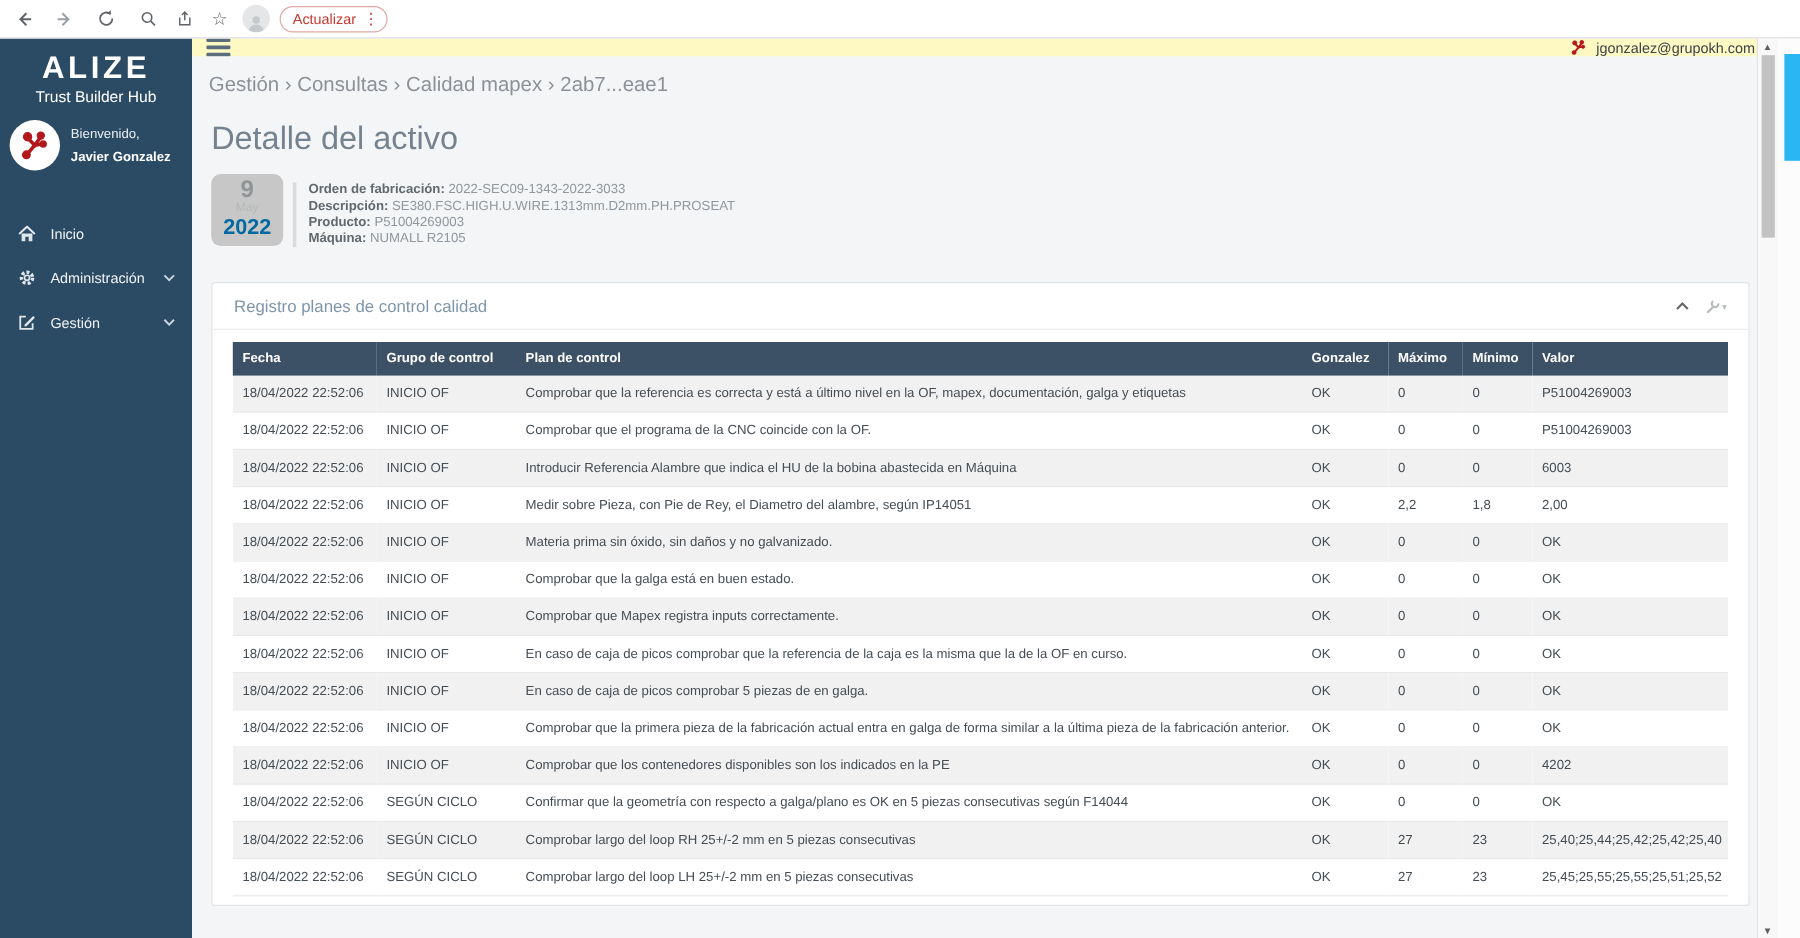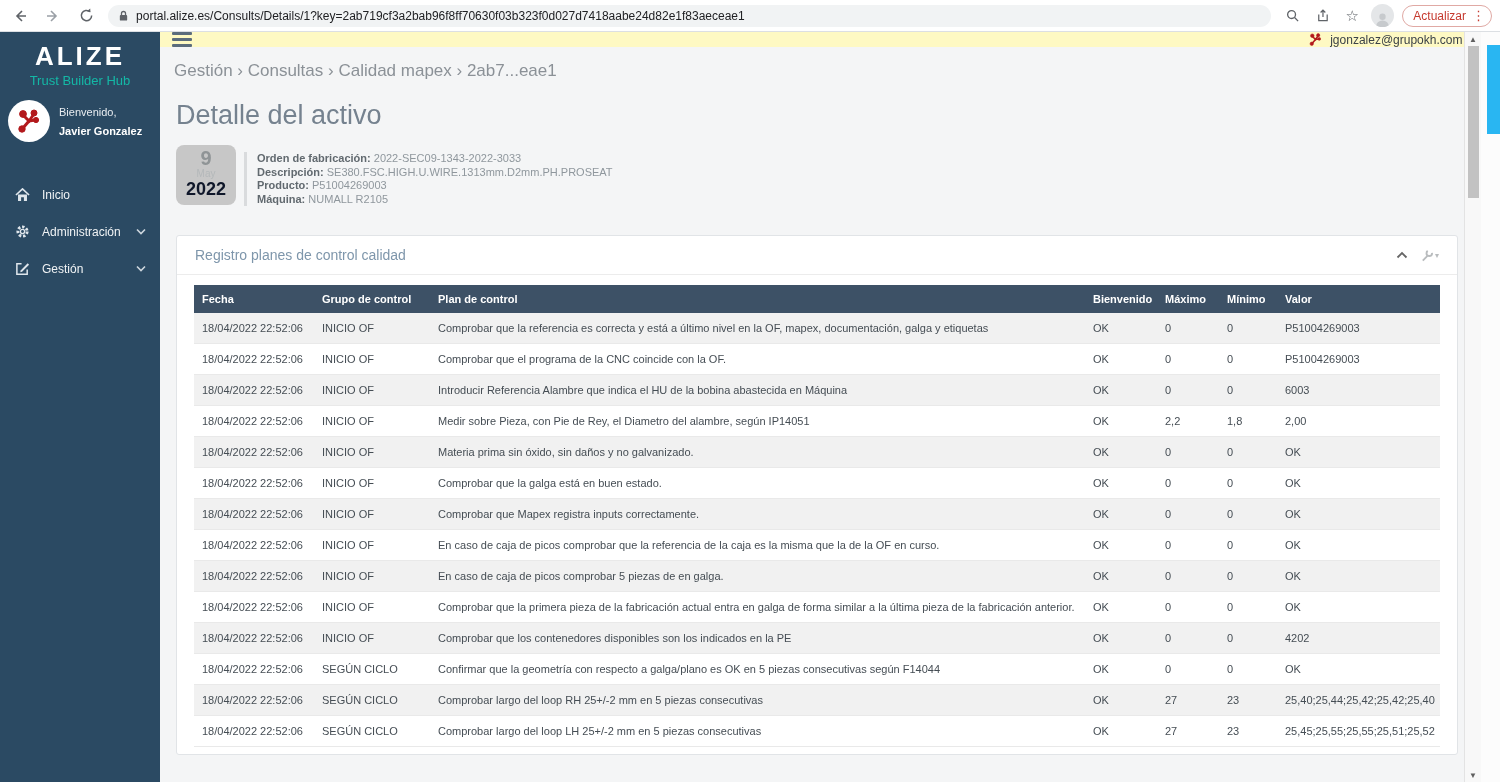--- a/index.html
+++ b/index.html
@@ -19,21 +19,21 @@
   .update-pill .lbl { color:#c5392e; font-size:12px; }
   .update-pill .dots { color:#c5392e; font-size:13px; line-height:1; }
 
   
   .app { position:absolute; top:32px; left:0; width:1500px; height:567px; display:flex; }
 
   
   .sidebar { width:160px; height:750px; background:#2b4a63; flex:none; color:#fff; }
   .brand { text-align:center; padding-top:9px; }
   .brand-name { font-size:26px; font-weight:bold; letter-spacing:3px; color:#ffffff; }
-  .brand-tag { font-size:13px; color:#14b8a6; margin-top:1px; }
+  .brand-tag { font-size:13px; color:#ffffff; margin-top:1px; }
   .profile { display:flex; align-items:center; margin-top:12px; padding-left:8px; gap:9px; }
   .profile-avatar { width:42px; height:42px; border-radius:50%; background:#ffffff; display:flex; align-items:center; justify-content:center; flex:none; }
   .profile-txt .hello { font-size:11px; color:#e9edf1; }
   .profile-txt .uname { font-size:11px; font-weight:bold; color:#ffffff; margin-top:7px; }
   .nav { margin-top:34px; }
   .nav-item { height:37px; display:flex; align-items:center; padding:0 14px; font-size:12px; color:#f0f3f5; cursor:pointer; }
   .nav-item .n-ic { width:16px; height:16px; margin-right:12px; display:flex; align-items:center; justify-content:center; color:#dfe6ec; }
   .nav-item .grow { flex:1; }
   .nav-item .chev { color:#cdd6dd; display:flex; }
 
@@ -48,21 +48,21 @@
 
   .content { flex:1; background:#f4f5f6; padding:0 22px 0 14px; }
   .breadcrumb { padding-top:14px; font-size:17px; color:#8b9197; }
   .page-title { margin-top:19px; margin-left:2px; font-size:27px; font-weight:400; color:#75828f; }
 
   
   .detail { display:flex; margin-top:14px; margin-left:2px; gap:8px; }
   .date-badge { width:60px; height:60px; border-radius:8px; background:#c7c7c7; text-align:center; flex:none; }
   .date-badge .d { font-size:20px; font-weight:bold; color:#8f9496; margin-top:3px; line-height:20px; }
   .date-badge .m { font-size:10px; color:#b4b8ba; line-height:11px; }
-  .date-badge .y { font-size:18px; font-weight:bold; color:#0f172a; line-height:21px; }
+  .date-badge .y { font-size:18px; font-weight:bold; color:#0369a1; line-height:21px; }
   .detail-right { padding-top:1px; }
   .hash-title { font-size:17px; font-weight:bold; color:#6b747c; }
   .fields { margin-top:6px; border-left:3px solid #d9dbdd; padding-left:10px; }
   .field { font-size:11px; line-height:13.5px; white-space:nowrap; }
   .field .f-label { font-weight:bold; color:#61696f; }
   .field .f-value { color:#8f979d; }
 
   
   .card { margin-top:29px; margin-left:2px; width:1282px; background:#ffffff; border:1px solid #e1e4e7; border-radius:3px; height:520px; }
   .card-head { display:flex; align-items:center; padding:11px 18px; border-bottom:1px solid #ececec; }
@@ -99,29 +99,20 @@
   <div class="nav-ic fwd">
     <svg width="16" height="16" viewBox="0 0 16 16">
         <path d="M6 3 L11 8 L6 13 M11 8 H2" stroke="currentColor" stroke-width="1.6" fill="none"></path>
       </svg>
   </div>
   <div class="nav-ic">
     <svg width="15" height="15" viewBox="0 0 16 16">
         <path d="M13.5 8 a5.5 5.5 0 1 1 -1.8 -4" stroke="currentColor" stroke-width="1.6" fill="none"></path>
         <path d="M12 0.5 L12.2 4.4 L8.5 3.4 Z" fill="currentColor"></path>
       </svg>
-  </div>
-  <div class="addr">
-    <span class="lock">
-      <svg width="11" height="12" viewBox="0 0 12 13">
-          <rect x="2" y="5.5" width="8" height="6" rx="1" fill="currentColor"></rect>
-          <path d="M3.8 5.5 V3.8 a2.2 2.2 0 0 1 4.4 0 V5.5" stroke="currentColor" stroke-width="1.4" fill="none"></path>
-        </svg>
-    </span>
-    <span class="url">portal.alize.es/Consults/Details/1?key=2ab719cf3a2bab96f8ff70630f03b323f0d027d7418aabe24d82e1f83aeceae1</span>
   </div>
   <div class="bar-right">
     <span class="ic">
       <svg width="15" height="15" viewBox="0 0 16 16">
           <circle cx="7" cy="7" r="4.2" stroke="currentColor" stroke-width="1.4" fill="none"></circle>
           <path d="M10.2 10.2 L14 14" stroke="currentColor" stroke-width="1.4"></path>
         </svg>
     </span>
     <span class="ic">
       <svg width="15" height="15" viewBox="0 0 16 16">
@@ -294,21 +285,21 @@
                 <col style="width:72px">
                 <col style="width:62px">
                 <col style="width:58px">
                 <col style="width:163px">
             </colgroup>
             <thead>
               <tr>
                 <th>Fecha</th>
                 <th>Grupo de control</th>
                 <th>Plan de control</th>
-                <th>Bienvenido</th>
+                <th>Gonzalez</th>
                 <th>Máximo</th>
                 <th>Mínimo</th>
                 <th>Valor</th>
               </tr>
             </thead>
             <tbody>
                 <tr>
                   <td>18/04/2022 22:52:06</td>
                   <td>INICIO OF</td>
                   <td>Comprobar que la referencia es correcta y está a último nivel en la OF, mapex, documentación, galga y etiquetas</td>

